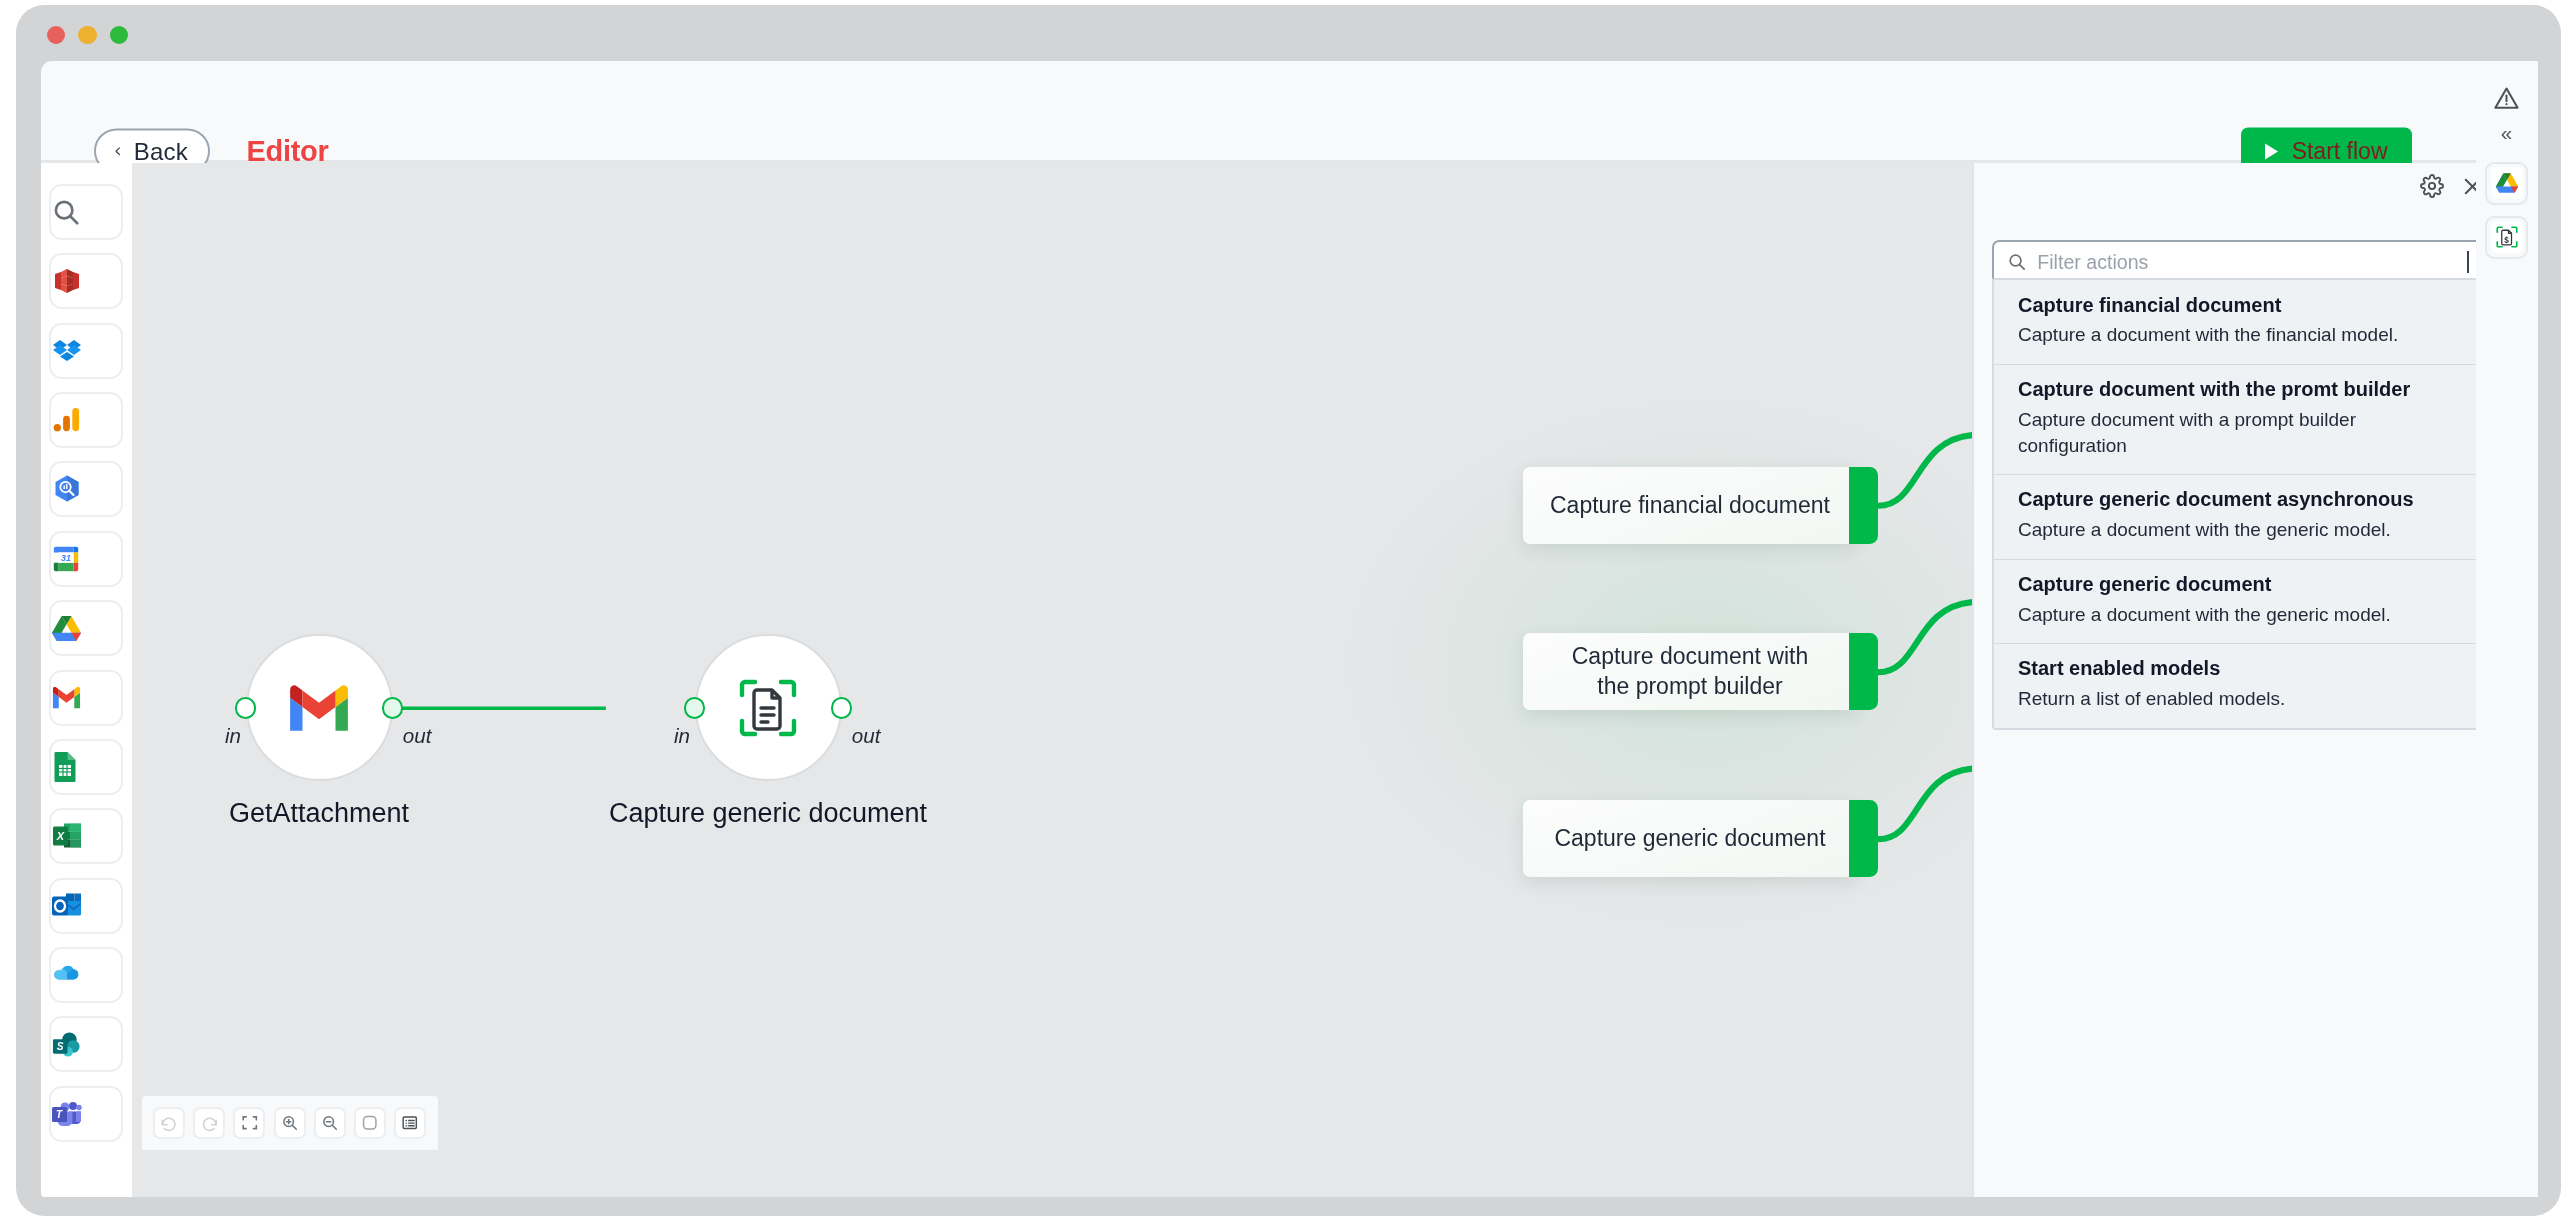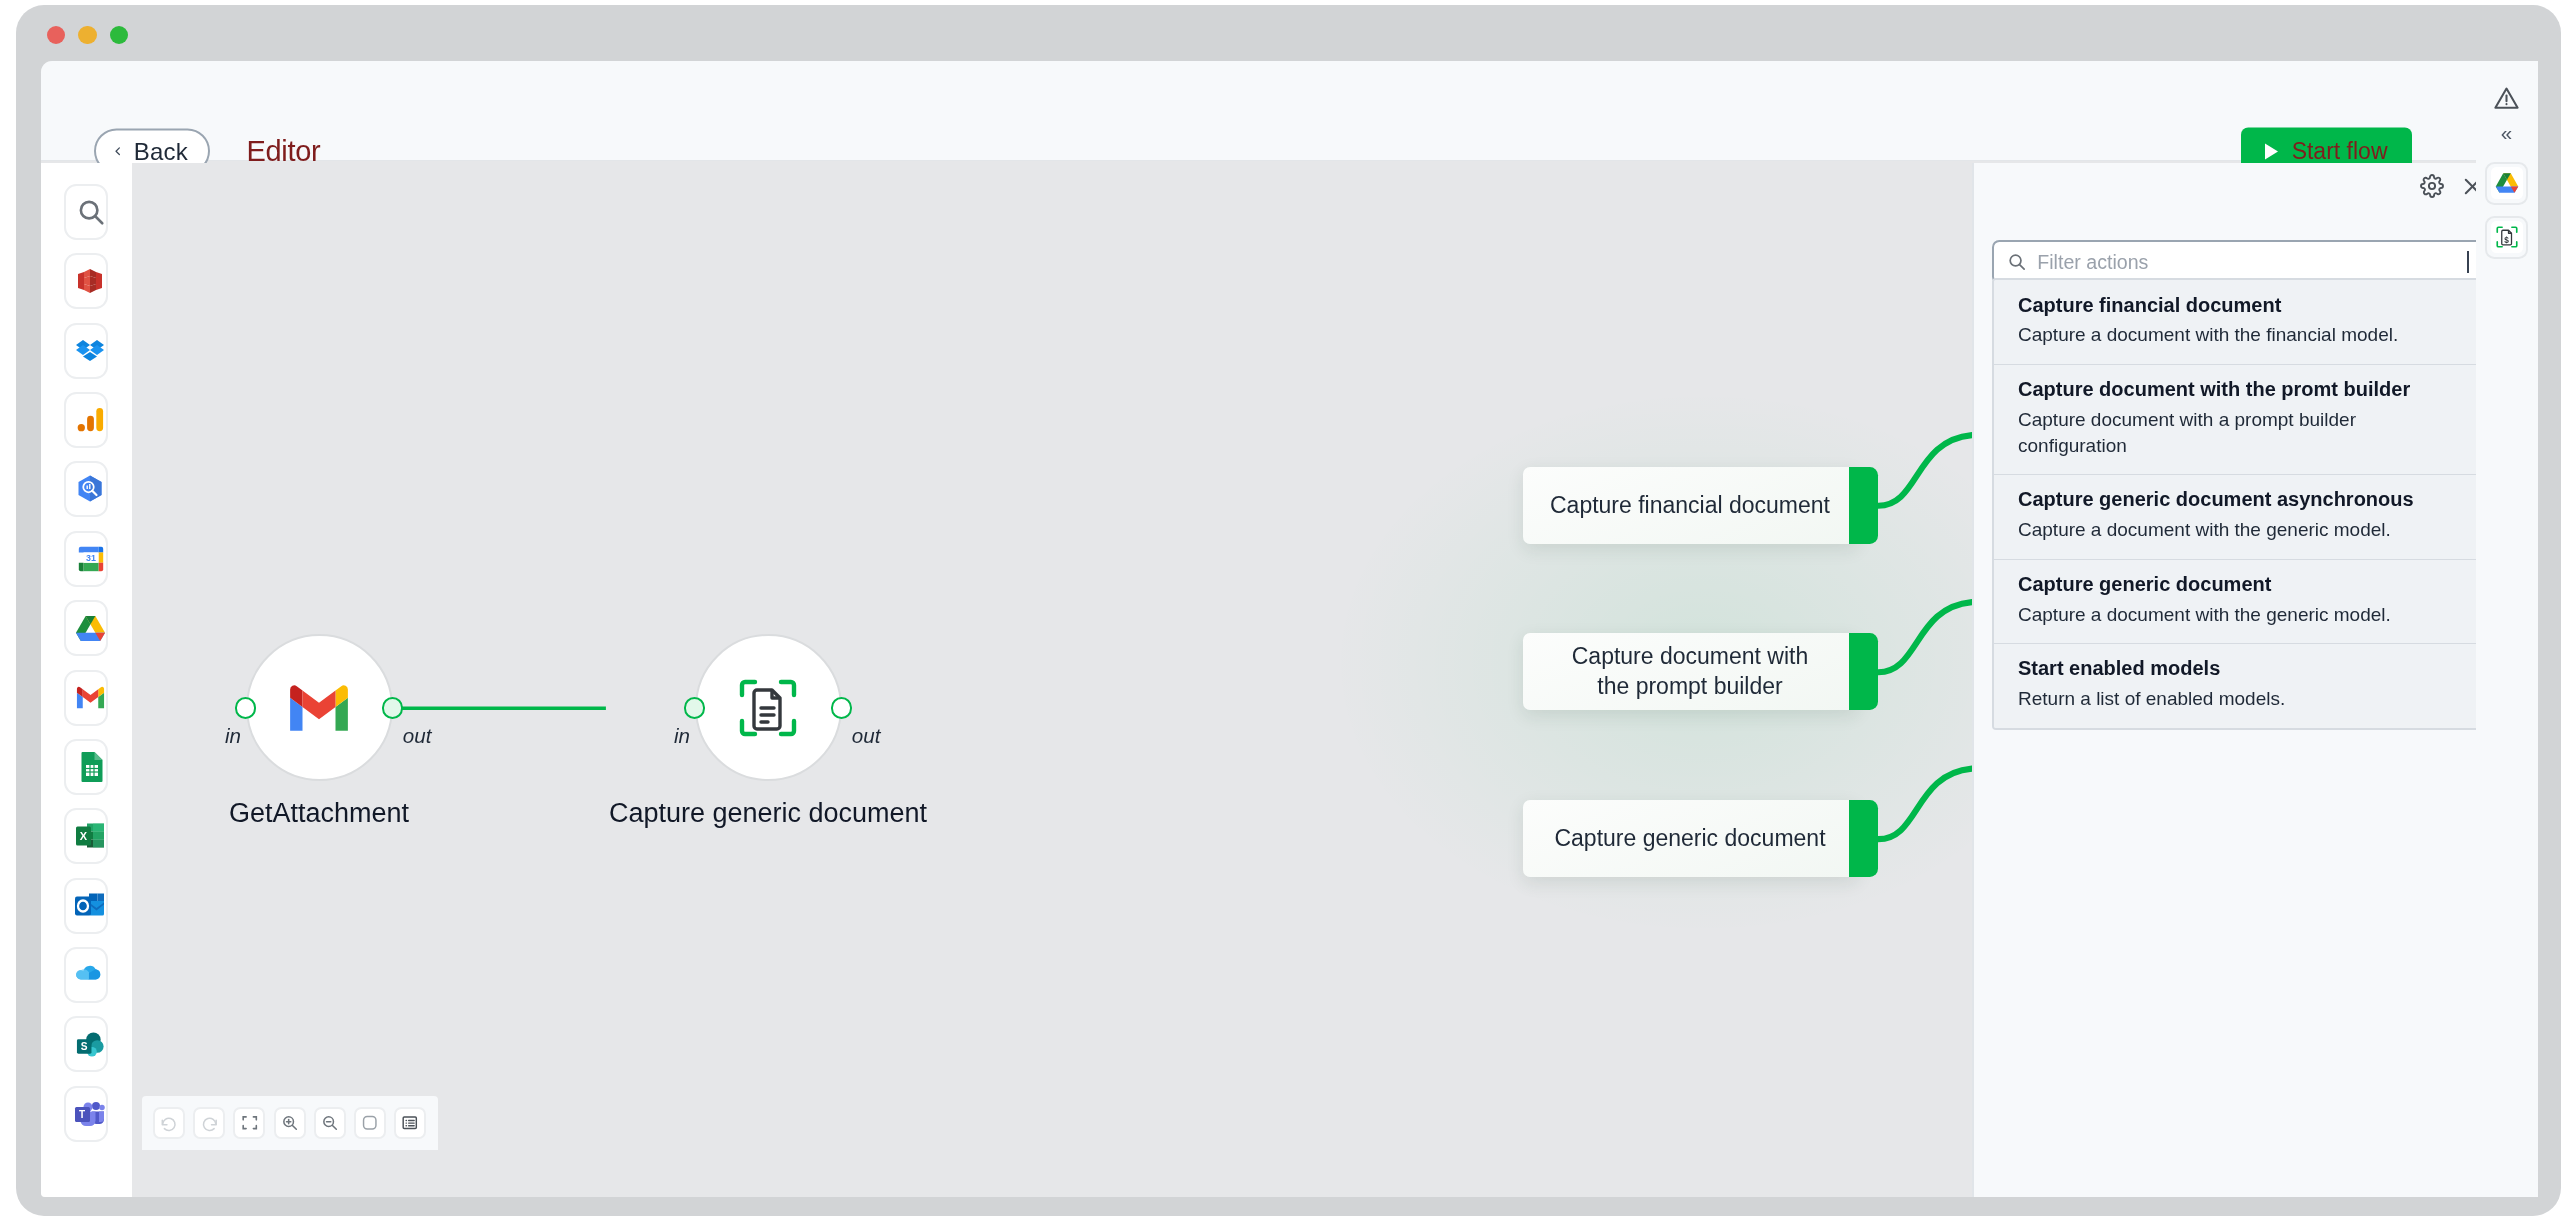--- a/index.html
+++ b/index.html
@@ -54,21 +54,21 @@
     border-radius: 26px;
     cursor: pointer;
   }
   #back-button .chev { width: 13.4px; height: 13.4px; display:block; }
   #back-label {
     font-size: 24px; color: #1f2937; letter-spacing: 0.2px;
   }
   #page-title {
     position: absolute; left: 206px; top: 90px;
     transform: translateY(-50%);
-    font-size: 29px; font-weight: normal; color: #7f1d1d;
+    font-size: 29px; font-weight: bold; color: #ef4444;
     letter-spacing: -0.3px;
   }
   #expand-chevrons {
     position: absolute; left: 54px; top: 139px;
     font-size: 20.6px; color: #4b5563; line-height: 1;
     cursor: pointer;
   }
   #start-flow-button {
     position: absolute; right: 89px; top: 90px;
     transform: translateY(-50%);
@@ -88,27 +88,28 @@
 
   
   #left-rail {
     position: absolute; left: 0; top: 102px;
     width: 91px; height: 1084px;
     background: #ffffff;
     padding-top: 20.6px;
     display: flex; flex-direction: column; align-items: center; gap: 13.4px;
   }
   .rail-tile {
-    width: 44px; height: 56px;
+    width: 74px; height: 56px;
     border: 2.1px solid #eceef0;
     border-radius: 12.4px;
     background: #ffffff;
-    display: flex; align-items: center; justify-content: flex-end;
+    display: flex; align-items: center; justify-content: flex-start;
     cursor: pointer;
     flex-shrink: 0;
+    font-style: italic;
   }
   .rail-tile svg { display: block; }
 
   
   #canvas {
     position: absolute; left: 91px; top: 102px;
     width: 1840px; height: 987px;
     background: #e6e7e9;
     overflow: hidden;
   }

